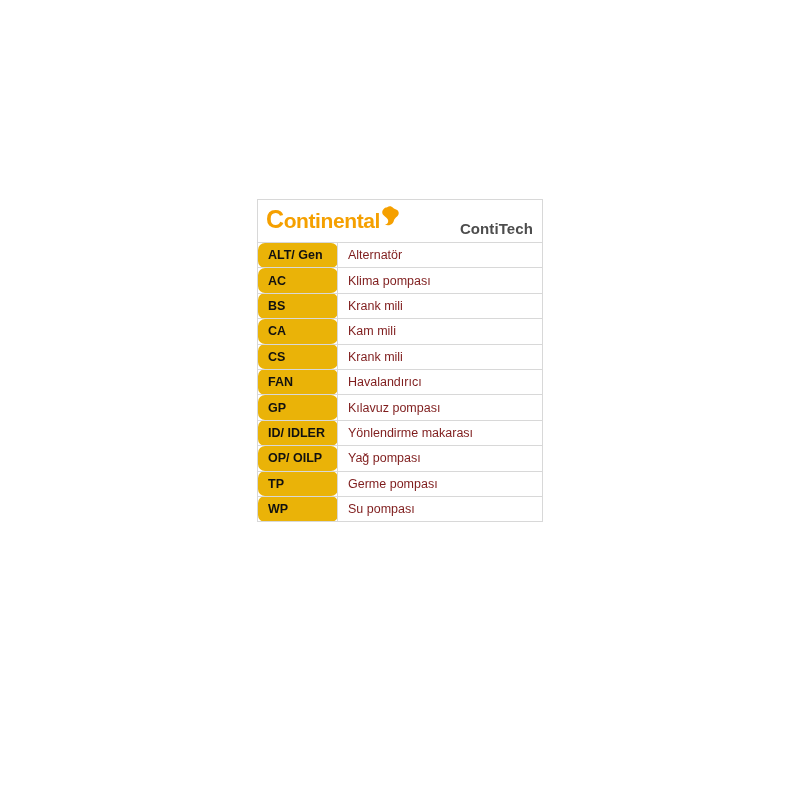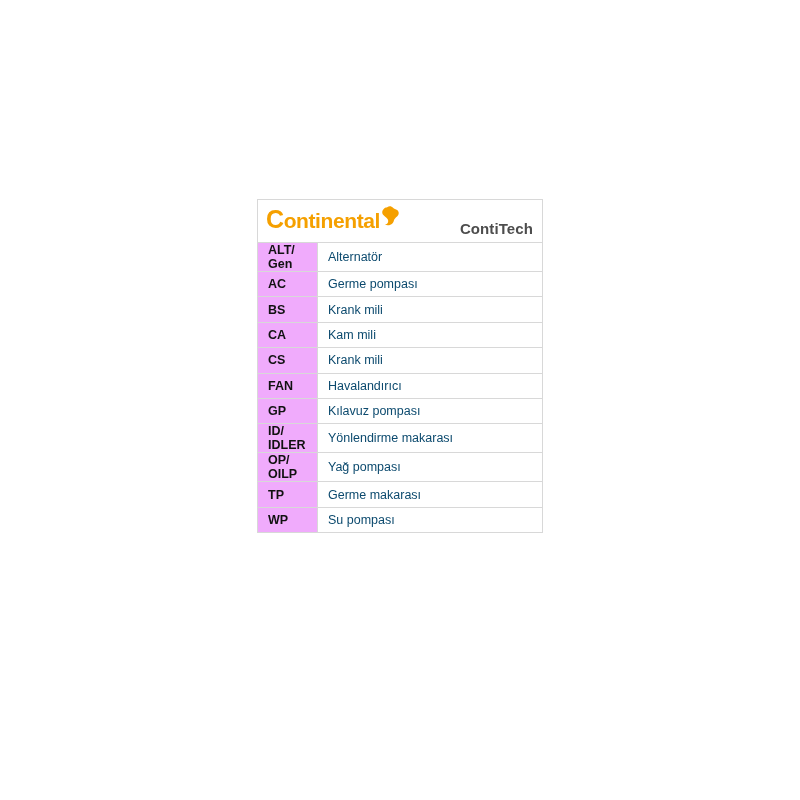--- a/index.html
+++ b/index.html
@@ -68,30 +68,31 @@
   table.abbr {
     border-collapse: collapse;
     width: 286px;
     table-layout: fixed;
   }
   table.abbr td {
     border: 1px solid #d8d8d8;
     height: 25.4px;
     padding: 0 0 0 10px;
     font-size: 12.5px;
-    color: #0c4a6e;
+    color: #7f1d1d;
     vertical-align: middle;
     box-sizing: border-box;
   }
   table.abbr td.code {
-    width: 60px;
-    background: #f0abfc;
+    width: 80px;
+    background: #eab308;
     font-weight: bold;
     font-size: 12.5px;
     color: #111111;
+    border-radius: 7px;
   }
   table.abbr td.desc {
     background: #ffffff;
     font-weight: normal;
   }
 </style>
 </head>
 <body>
 
 <div class="page">
@@ -110,21 +111,21 @@
     </div>
 
     <table class="abbr">
       <tbody>
         <tr>
           <td class="code">ALT/ Gen</td>
           <td class="desc">Alternatör</td>
         </tr>
         <tr>
           <td class="code">AC</td>
-          <td class="desc">Germe pompası</td>
+          <td class="desc">Klima pompası</td>
         </tr>
         <tr>
           <td class="code">BS</td>
           <td class="desc">Krank mili</td>
         </tr>
         <tr>
           <td class="code">CA</td>
           <td class="desc">Kam mili</td>
         </tr>
         <tr>
@@ -142,21 +143,21 @@
         <tr>
           <td class="code">ID/ IDLER</td>
           <td class="desc">Yönlendirme makarası</td>
         </tr>
         <tr>
           <td class="code">OP/ OILP</td>
           <td class="desc">Yağ pompası</td>
         </tr>
         <tr>
           <td class="code">TP</td>
-          <td class="desc">Germe makarası</td>
+          <td class="desc">Germe pompası</td>
         </tr>
         <tr>
           <td class="code">WP</td>
           <td class="desc">Su pompası</td>
         </tr>
       </tbody>
     </table>
 
   </div>
 </div>

